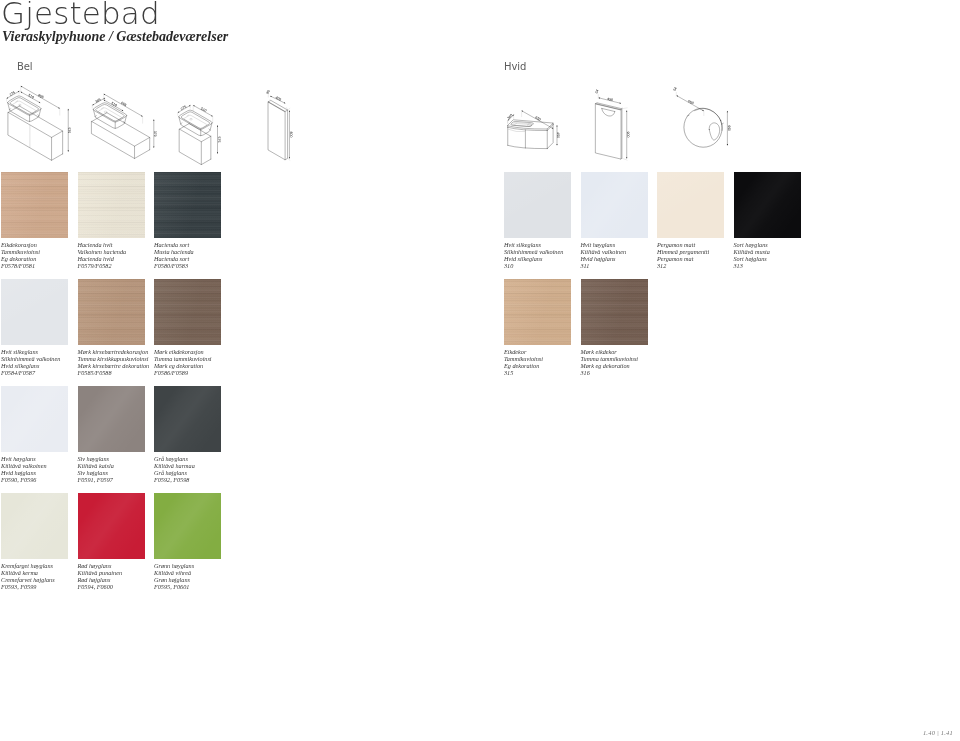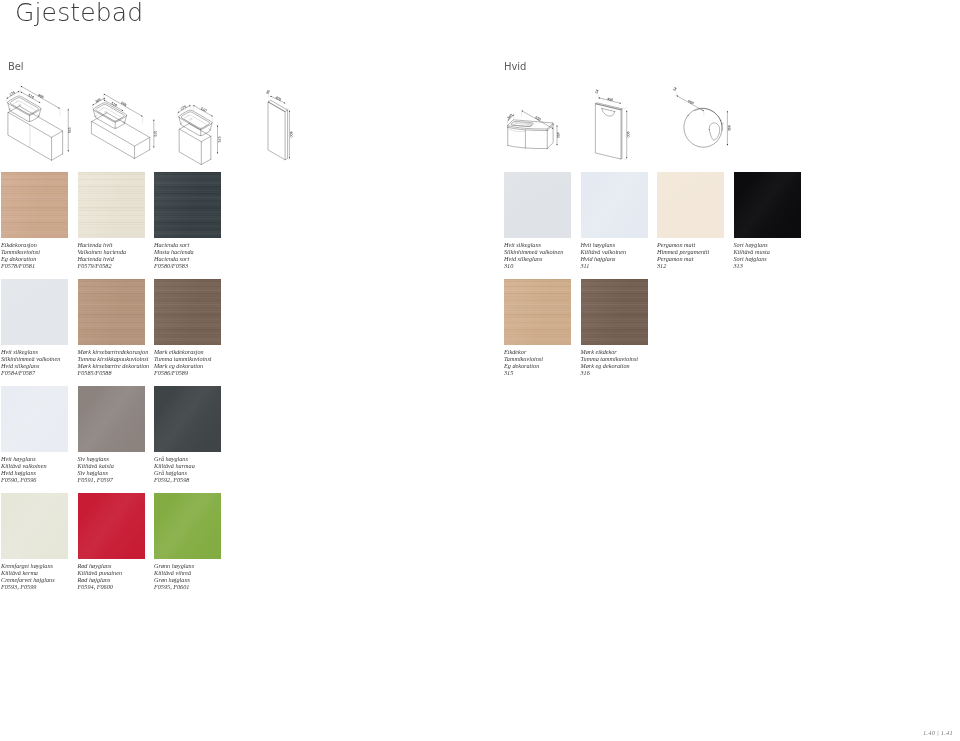--- a/index.html
+++ b/index.html
@@ -1,22 +1,22 @@
 <!DOCTYPE html>
 <html><head>
 <meta charset="utf-8">
 <title>Gjestebad</title>
 <style>
   html,body{margin:0;padding:0;}
   body{width:960px;height:741px;background:#ffffff;font-family:"Liberation Sans",sans-serif;overflow:hidden;}
   .page{position:relative;width:960px;height:741px;background:#fff;filter:grayscale(0);}
   .cap,.title,.subtitle,.grouplabel,.footer{filter:grayscale(1);}
 
-  .title{position:absolute;left:15px;top:1px;font-family:"DejaVu Sans",sans-serif;
-         font-size:25px;font-weight:100;color:#3c3c3e;letter-spacing:0.15px;line-height:24px;white-space:nowrap;}
+  .title{position:absolute;left:1px;top:1px;font-family:"DejaVu Sans",sans-serif;
+         font-size:31px;font-weight:100;color:#3c3c3e;letter-spacing:0.15px;line-height:24px;white-space:nowrap;}
   .subtitle{position:absolute;left:2px;top:29px;font-family:"Liberation Serif",serif;
             font-style:italic;font-weight:700;font-size:14px;color:#29292b;white-space:nowrap;}
   .grouplabel{position:absolute;font-family:"DejaVu Sans",sans-serif;font-weight:400;
               font-size:10px;color:#5c5c60;letter-spacing:-0.1px;white-space:nowrap;}
 
   svg.tech{position:absolute;left:0;top:0;width:960px;height:741px;overflow:visible;
            filter:grayscale(1);}
   svg.tech .m{fill:none;stroke:#1f1f1f;stroke-width:0.33;stroke-linejoin:round;stroke-linecap:round;}
   svg.tech .t{fill:none;stroke:#77777a;stroke-width:0.22;stroke-linejoin:round;}
   svg.tech .d{fill:none;stroke:#1a1a1a;stroke-width:0.3;}
@@ -35,22 +35,23 @@
 
   .footer{position:absolute;font-family:"Liberation Serif",serif;
           font-style:italic;font-size:6.4px;color:#76767a;letter-spacing:0.25px;}
 </style>
 </head>
 <body>
 
 <div class="page">
 
   <div class="title">Gjestebad</div>
-
-  <div class="grouplabel" style="left:8px;top:61px">Bel</div>
+  <div class="subtitle">Vieraskylpyhuone / Gæstebadeværelser</div>
+
+  <div class="grouplabel" style="left:17px;top:61px">Bel</div>
   <div class="grouplabel" style="left:504px;top:61px">Hvid</div>
 
   <svg class="tech" viewBox="0 0 960 741">
   <g>
     <path class="m" d="M19.35 105.99 L62.65 130.99 L62.65 153.89"></path>
     <path class="m" d="M8.25 112.4 L51.55 137.4 L51.55 160.3 L8.25 135.3 Z"></path>
     <path class="m" d="M51.55 137.4 L62.65 130.99"></path>
     <path class="m" d="M62.65 153.89 L51.55 160.3"></path>
     <path class="m" d="M8.25 112.4 L19.35 105.99"></path>
     <path class="t" d="M29.9 124.9 L29.9 147.8"></path>

